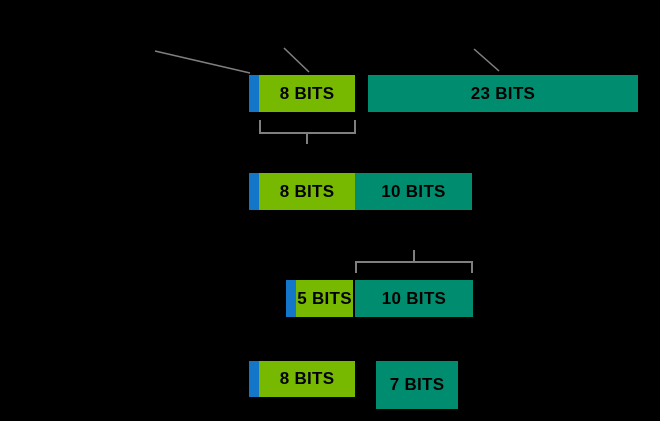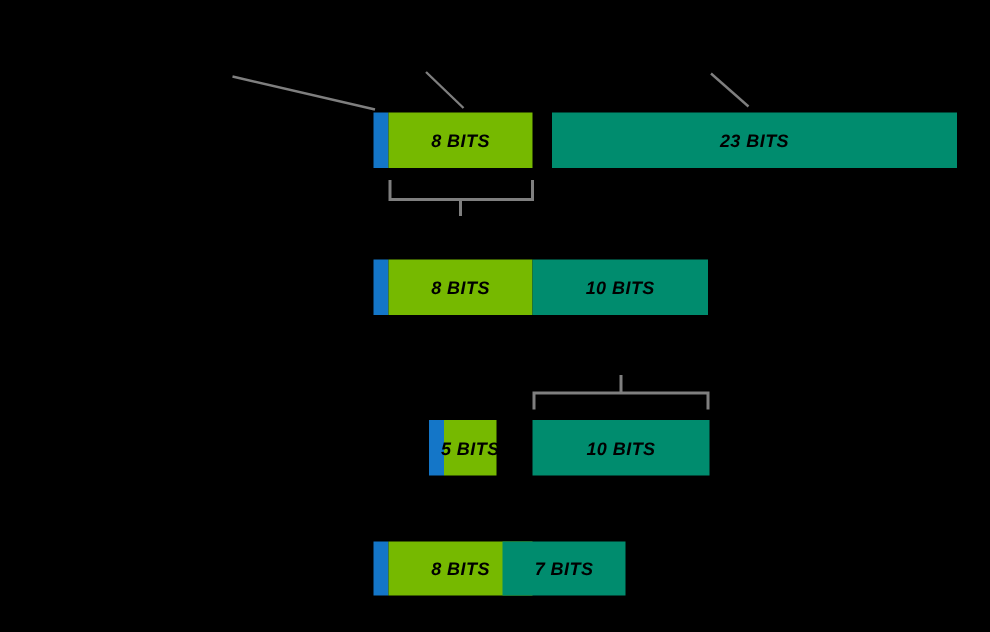--- a/index.html
+++ b/index.html
@@ -13,25 +13,24 @@
     overflow: hidden;
     font-family: "Liberation Sans", sans-serif;
   }
   .seg {
     position: absolute;
     display: flex;
     align-items: center;
     justify-content: center;
   }
   .seg-label {
-    font-size: 12px;
+    font-size: 17px;
     font-weight: 700;
     letter-spacing: 0.3px;
     white-space: nowrap;
-    font-style: italic;
   }
   #overlay {
     position: absolute;
     left: 0; top: 0;
     width: 660px; height: 421px;
   }
 </style>
 </head>
 <body>
 
@@ -56,29 +55,29 @@
       <div class="seg" style="left: 249px; top: 173px; width: 10px; height: 37px; background: rgb(20, 118, 200);"></div>
       <div class="seg" style="left: 259px; top: 173px; width: 96px; height: 37px; background: rgb(118, 185, 0);">
         <span class="seg-label" style="color: rgb(0, 0, 0);">8 BITS</span>
       </div>
       <div class="seg" style="left: 355px; top: 173px; width: 117px; height: 37px; background: rgb(0, 140, 110);">
         <span class="seg-label" style="color: rgb(0, 0, 0);">10 BITS</span>
       </div>
     </div>
     <div>
       <div class="seg" style="left: 286px; top: 280px; width: 10px; height: 37px; background: rgb(20, 118, 200);"></div>
-      <div class="seg" style="left: 296px; top: 280px; width: 35px; height: 37px; background: rgb(118, 185, 0);">
+      <div class="seg" style="left: 296px; top: 280px; width: 57px; height: 37px; background: rgb(118, 185, 0);">
         <span class="seg-label" style="color: rgb(0, 0, 0);">5 BITS</span>
       </div>
       <div class="seg" style="left: 355px; top: 280px; width: 118px; height: 37px; background: rgb(0, 140, 110);">
         <span class="seg-label" style="color: rgb(0, 0, 0);">10 BITS</span>
       </div>
     </div>
     <div>
       <div class="seg" style="left: 249px; top: 361px; width: 10px; height: 36px; background: rgb(20, 118, 200);"></div>
       <div class="seg" style="left: 259px; top: 361px; width: 96px; height: 36px; background: rgb(118, 185, 0);">
         <span class="seg-label" style="color: rgb(0, 0, 0);">8 BITS</span>
       </div>
-      <div class="seg" style="left: 335px; top: 361px; width: 82px; height: 36px; background: rgb(0, 140, 110);">
+      <div class="seg" style="left: 376px; top: 361px; width: 82px; height: 48px; background: rgb(0, 140, 110);">
         <span class="seg-label" style="color: rgb(0, 0, 0);">7 BITS</span>
       </div>
     </div>
   </div>
 
 </body></html>

